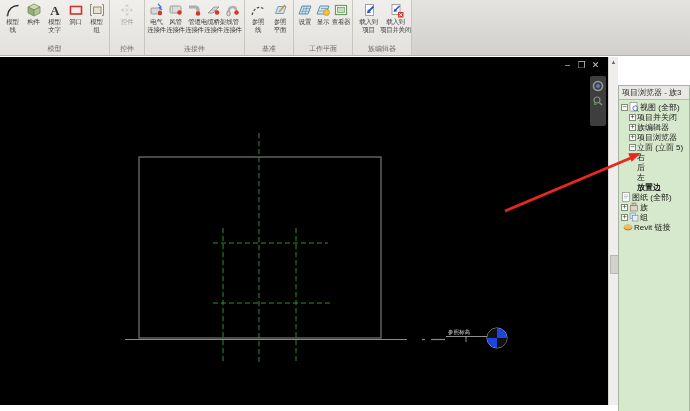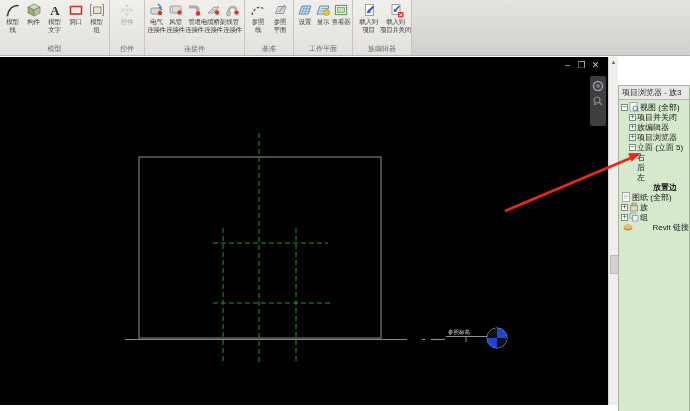--- a/index.html
+++ b/index.html
@@ -366,21 +366,21 @@
         </div>
         <div class="trow" style="padding-left: 18px;">
           <span>右</span>
         </div>
         <div class="trow" style="padding-left: 18px;">
           <span>后</span>
         </div>
         <div class="trow" style="padding-left: 18px;">
           <span>左</span>
         </div>
-        <div class="trow bold" style="padding-left: 34px;">
+        <div class="trow bold" style="padding-left: 18px;">
           <span>放置边</span>
         </div>
         <div class="trow" style="padding-left: 2px;">
           <span class="ticon">
             <svg viewBox="0 0 10 10">
               <rect x="1.5" y="0.5" width="7" height="9" fill="#fff" stroke="#8a8a8a" stroke-width="0.7"></rect>
               <path d="M3 3 H7 M3 4.5 H7 M3 6 H6" stroke="#9aabbc" stroke-width="0.6" fill="none"></path>
             </svg>
           </span>
           <span>图纸 (全部)</span>
@@ -398,21 +398,21 @@
         <div class="trow" style="padding-left: 2px;">
           <span class="expander">+</span>
           <span class="ticon">
             <svg viewBox="0 0 10 10">
               <rect x="1" y="1" width="5.5" height="5.5" fill="#cfe0ee" stroke="#7a94ad" stroke-width="0.7"></rect>
               <rect x="3.5" y="3.5" width="5.5" height="5.5" fill="#e8eef4" stroke="#7a94ad" stroke-width="0.7"></rect>
             </svg>
           </span>
           <span>组</span>
         </div>
-        <div class="trow" style="padding-left: 4px; justify-content: space-between;">
+        <div class="trow" style="padding-left: 4px;">
           <span class="ticon">
             <svg viewBox="0 0 10 10">
               <ellipse cx="5" cy="5.5" rx="4" ry="2.6" fill="#e8a23c" stroke="#b07520" stroke-width="0.7"></ellipse>
               <ellipse cx="5" cy="4.4" rx="4" ry="2" fill="#f2bd6a"></ellipse>
             </svg>
           </span>
           <span>Revit 链接</span>
         </div>
       </div>
   </div>

